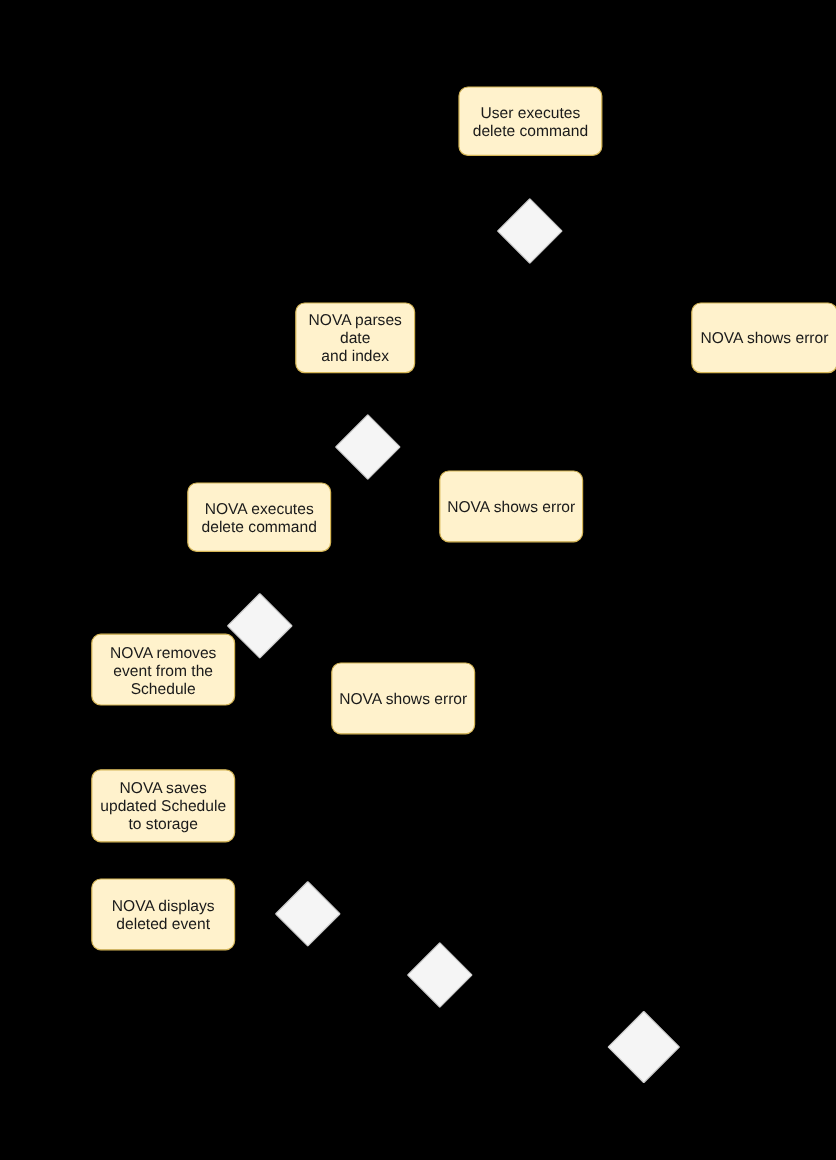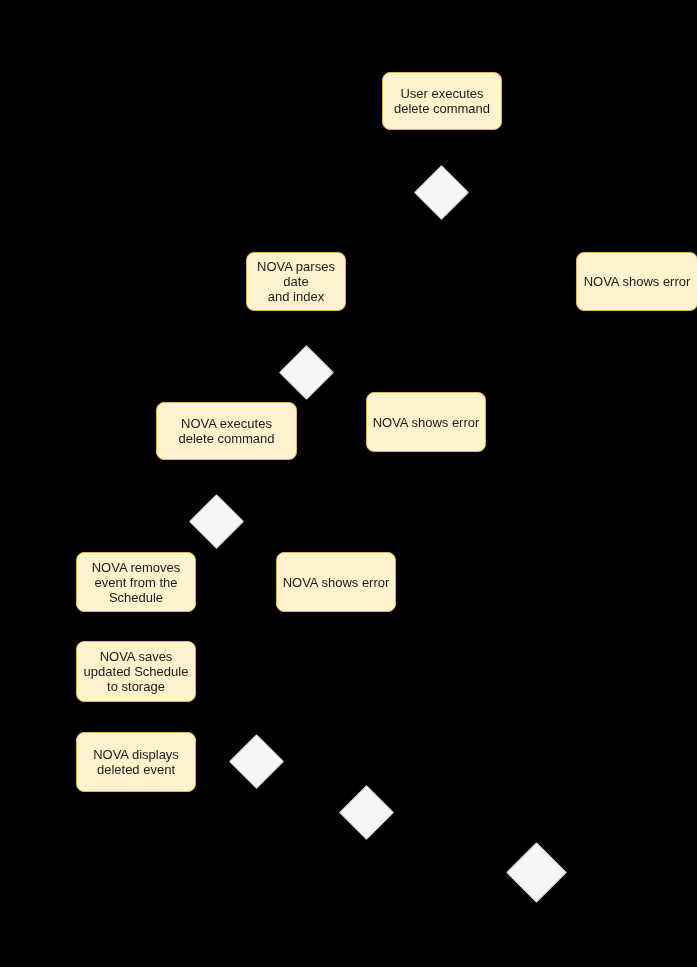--- a/index.html
+++ b/index.html
@@ -51,26 +51,26 @@
 <div id="canvas">
 
   <div class="node-box" style="left:382px; top:72px; width:120px; height:58px;">User executes
 delete command</div>
 
   <div class="node-box" style="left:246px; top:252px; width:100px; height:59px;">NOVA parses date
 and index</div>
 
   <div class="node-box" style="left:576px; top:252px; width:122px; height:59px;">NOVA shows error</div>
 
-  <div class="node-box" style="left:156px; top:402px; width:141px; height:58px;">NOVA executes
+  <div class="node-box" style="left:156px; top:402px; width:120px; height:58px;">NOVA executes
 delete command</div>
 
   <div class="node-box" style="left:366px; top:392px; width:120px; height:60px;">NOVA shows error</div>
 
-  <div class="node-box" style="left:76px; top:552px; width:120px; height:60px;">NOVA removes
+  <div class="node-box" style="left:76px; top:528px; width:120px; height:60px;">NOVA removes
 event from the
 Schedule</div>
 
   <div class="node-box" style="left:276px; top:552px; width:120px; height:60px;">NOVA shows error</div>
 
   <div class="node-box" style="left:76px; top:732px; width:120px; height:60px;">NOVA displays
 deleted event</div>
 
   <div class="node-box" style="left:76px; top:641px; width:120px; height:61px;">NOVA saves
 updated Schedule

